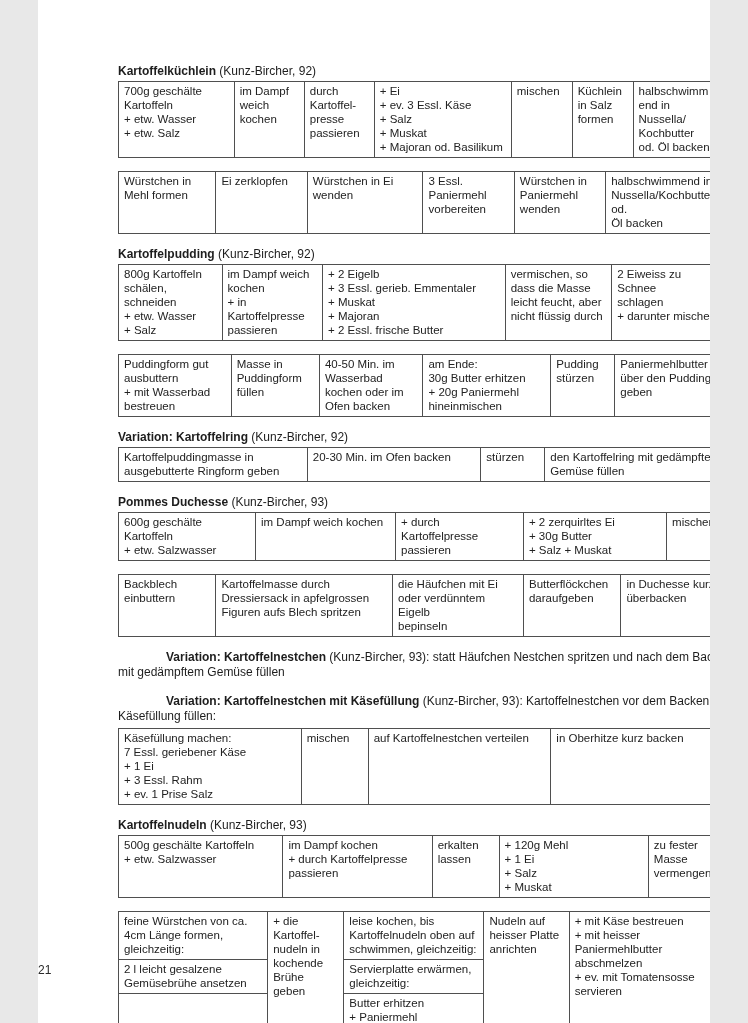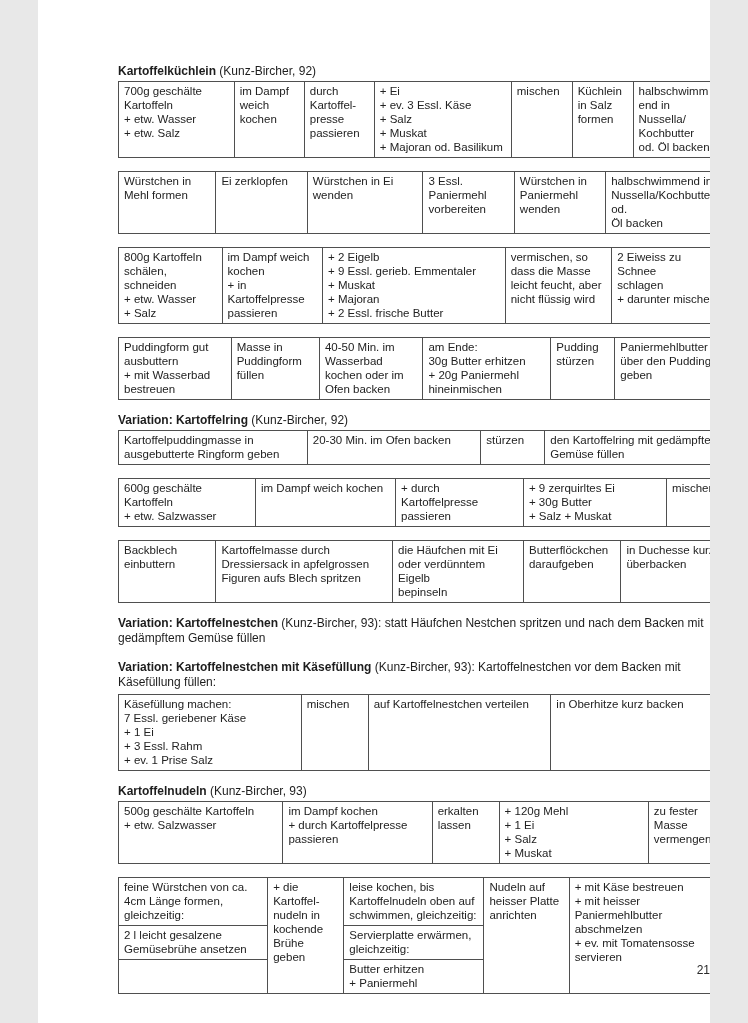--- a/index.html
+++ b/index.html
@@ -26,21 +26,21 @@
     color: #1d1d1d;
   }
   .h .b { font-weight: bold; }
   .note {
     font-size: 12px;
     line-height: 15px;
     margin: 0 0 14px 0;
     width: 620px;
     color: #1d1d1d;
   }
-  .note .b { font-weight: bold; }
+  .note .b { font-weight: bold; margin-left: 48px; }
   table.rt {
     border-collapse: collapse;
     table-layout: fixed;
     width: 610px;
     margin: 0 0 13px 0;
   }
   table.rt td {
     border: 1px solid #4f4f4f;
     vertical-align: top;
     padding: 2px 5px 3px 5px;
@@ -50,21 +50,21 @@
     color: #222222;
   }
   table.rt.sub td.r1 { height: 36px; }
   table.rt.sub td.r2 { height: 26px; }
   table.rt.sub td.r3 { height: 26px; }
   .pagenum {
     position: absolute;
     bottom: 46px;
     left: 0;
     width: 100%;
-    text-align: right;
+    text-align: left;
     font-size: 12px;
     color: #2a2a2a;
   }
 </style>
 </head>
 <body>
 
 <div class="page">
   <div class="content">
 
@@ -134,20 +134,23 @@
         <td>Würstchen in
 Paniermehl
 wenden</td>
         <td>halbschwimmend in
 Nussella/Kochbutter od.
 Öl backen</td>
       </tr>
     </tbody>
       </table>
 
+    <div class="h">
+      <span class="b">Kartoffelpudding</span><span> (Kunz-Bircher, 92)</span>
+    </div>
     <table class="rt">
       <colgroup>
         <col style="width:17%">
           <col style="width:16.5%">
           <col style="width:30%">
           <col style="width:17.5%">
           <col style="width:19%">
       </colgroup>
       <tbody>
           <tr>
@@ -155,28 +158,28 @@
 schälen,
 schneiden
 + etw. Wasser
 + Salz</td>
         <td>im Dampf weich
 kochen
 + in
 Kartoffelpresse
 passieren</td>
         <td>+ 2 Eigelb
-+ 9 Essl. gerieb. Emmentaler
++ 3 Essl. gerieb. Emmentaler
 + Muskat
 + Majoran
 + 2 Essl. frische Butter</td>
         <td>vermischen, so
 dass die Masse
 leicht feucht, aber
-nicht flüssig wird</td>
+nicht flüssig durch</td>
         <td>2 Eiweiss zu Schnee
 schlagen
 + darunter mischen</td>
       </tr>
     </tbody>
       </table>
     <table class="rt">
       <colgroup>
         <col style="width:18.5%">
           <col style="width:14.5%">
@@ -226,37 +229,40 @@
         <td>Kartoffelpuddingmasse in
 ausgebutterte Ringform geben</td>
         <td>20-30 Min. im Ofen backen</td>
         <td>stürzen</td>
         <td>den Kartoffelring mit gedämpftem
 Gemüse füllen</td>
       </tr>
     </tbody>
       </table>
 
+    <div class="h">
+      <span class="b">Pommes Duchesse</span><span> (Kunz-Bircher, 93)</span>
+    </div>
     <table class="rt">
       <colgroup>
         <col style="width:22.5%">
           <col style="width:23%">
           <col style="width:21%">
           <col style="width:23.5%">
           <col style="width:10%">
       </colgroup>
       <tbody>
           <tr>
         <td>600g geschälte
 Kartoffeln
 + etw. Salzwasser</td>
         <td>im Dampf weich kochen</td>
         <td>+ durch Kartoffelpresse
 passieren</td>
-        <td>+ 9 zerquirltes Ei
+        <td>+ 2 zerquirltes Ei
 + 30g Butter
 + Salz + Muskat</td>
         <td>mischen</td>
       </tr>
     </tbody>
       </table>
     <table class="rt">
       <colgroup>
         <col style="width:16%">
           <col style="width:29%">

